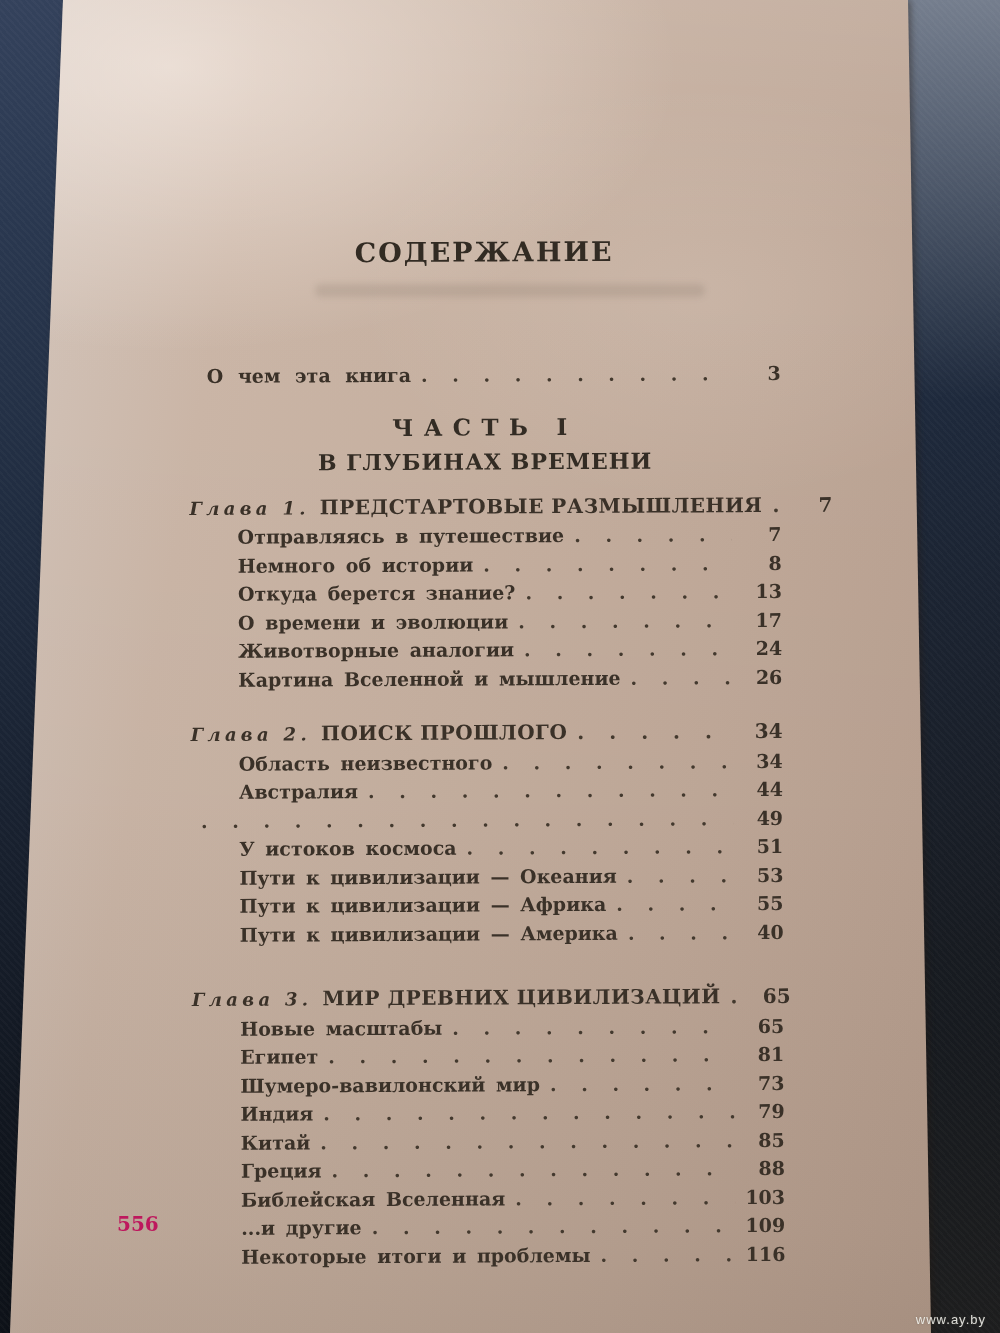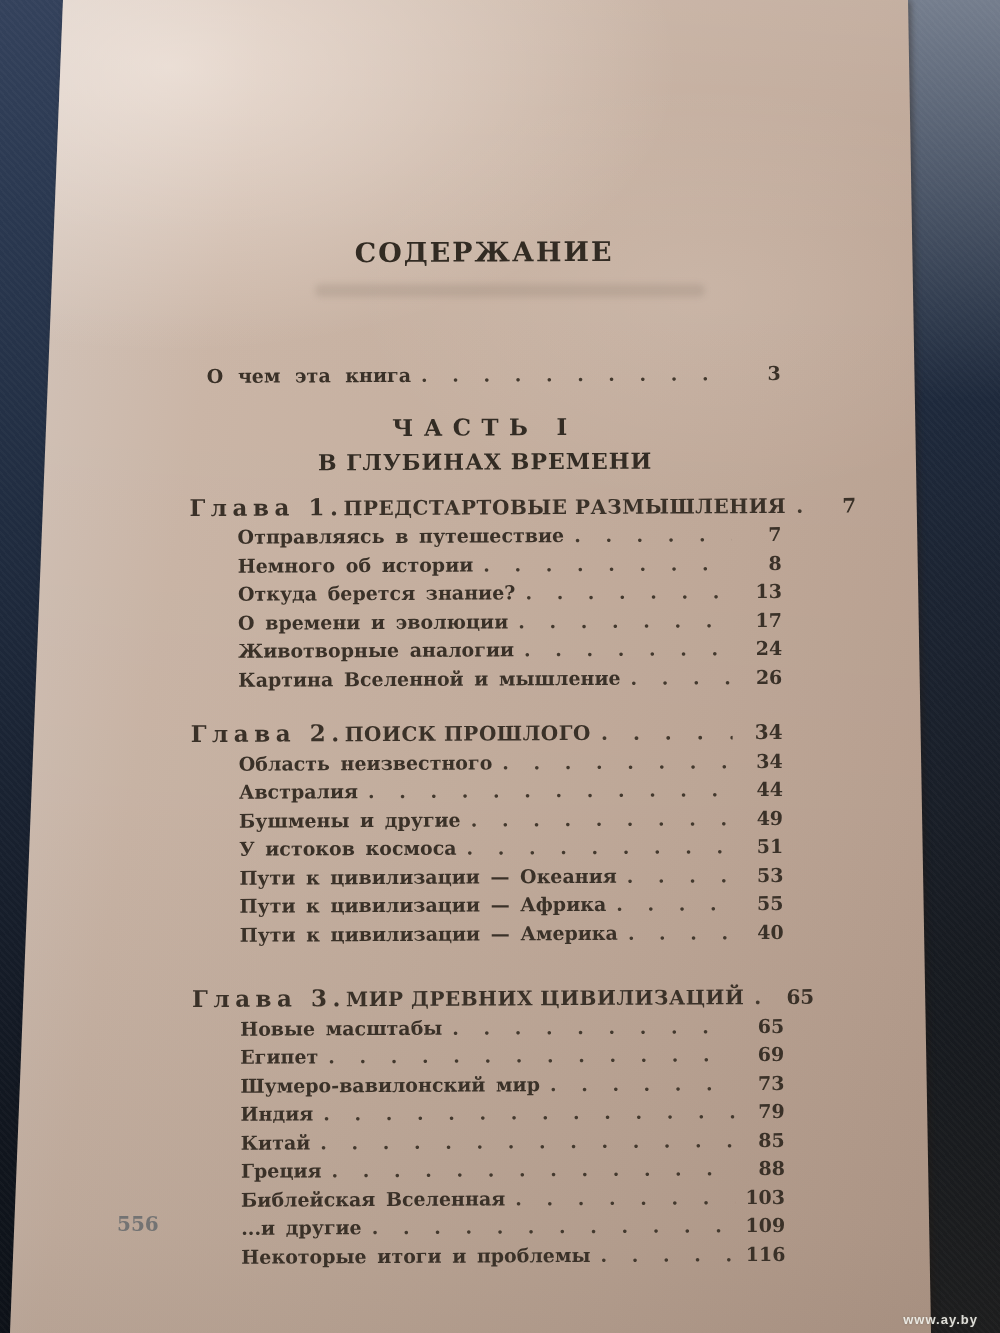--- a/index.html
+++ b/index.html
@@ -59,32 +59,31 @@
   .part-kicker{
     margin-top:24px;text-align:center;font-size:23px;font-weight:700;letter-spacing:0.45em;color:#332c24;
   }
   .part-title{
     margin-top:8px;text-align:center;font-size:22px;font-weight:700;letter-spacing:1px;color:#332c24;
   }
   .chap{margin-top:0;font-size:20px;}
   .chap-1{margin-top:18px;}
   .chap-2{margin-top:26px;}
   .chap-3{margin-top:36px;}
-  .chap-prefix{letter-spacing:0.24em;font-size:23px;white-space:nowrap;}
+  .chap-prefix{letter-spacing:0.24em;margin-right:10px;font-size:18px;white-space:nowrap;font-style:italic;}
   .chap-title{white-space:nowrap;letter-spacing:0.5px;}
   .entry .lbl{padding-left:48px;}
   .folio{
-    position:absolute;left:117px;top:1212px;font-size:20px;font-weight:700;color:#737373;
+    position:absolute;left:117px;top:1212px;font-size:20px;font-weight:700;color:#be185d;
   }
   .watermark{
-    position:absolute;right:22px;bottom:6px;
+    position:absolute;right:14px;bottom:6px;
     font-family:"Liberation Sans","DejaVu Sans",sans-serif;
     font-size:13px;letter-spacing:1px;color:rgba(250,250,244,0.85);
     text-shadow:0 0 2px rgba(96,92,84,0.55);
-    font-weight:bold;
   }
 </style>
 </head>
 <body>
 
 <div class="fabric"></div>
 <div class="under-page"></div>
 <div class="under-page-shade"></div>
 
 <div class="page-wrap">
@@ -153,21 +152,20 @@
     <span class="lbl">Область неизвестного</span>
     <span class="leader">. . . . . . . . . . . . . . . . . . . . . . . . . . . . . . . . . . . . . . . . . . . . . . . . . . . . . . . . . . . . . . . . . . . . . . . . . . . . . . . . . . . . . . . . . .</span>
     <span class="pg">34</span>
   </div>
   <div class="row entry">
     <span class="lbl">Австралия</span>
     <span class="leader">. . . . . . . . . . . . . . . . . . . . . . . . . . . . . . . . . . . . . . . . . . . . . . . . . . . . . . . . . . . . . . . . . . . . . . . . . . . . . . . . . . . . . . . . . .</span>
     <span class="pg">44</span>
   </div>
   <div class="row entry">
-    <span class="lbl">Бушмены и другие</span>
     <span class="leader">. . . . . . . . . . . . . . . . . . . . . . . . . . . . . . . . . . . . . . . . . . . . . . . . . . . . . . . . . . . . . . . . . . . . . . . . . . . . . . . . . . . . . . . . . .</span>
     <span class="pg">49</span>
   </div>
   <div class="row entry">
     <span class="lbl">У истоков космоса</span>
     <span class="leader">. . . . . . . . . . . . . . . . . . . . . . . . . . . . . . . . . . . . . . . . . . . . . . . . . . . . . . . . . . . . . . . . . . . . . . . . . . . . . . . . . . . . . . . . . .</span>
     <span class="pg">51</span>
   </div>
   <div class="row entry">
     <span class="lbl">Пути к цивилизации — Океания</span>
@@ -192,21 +190,21 @@
     <span class="pg">65</span>
   </div>
   <div class="row entry">
     <span class="lbl">Новые масштабы</span>
     <span class="leader">. . . . . . . . . . . . . . . . . . . . . . . . . . . . . . . . . . . . . . . . . . . . . . . . . . . . . . . . . . . . . . . . . . . . . . . . . . . . . . . . . . . . . . . . . .</span>
     <span class="pg">65</span>
   </div>
   <div class="row entry">
     <span class="lbl">Египет</span>
     <span class="leader">. . . . . . . . . . . . . . . . . . . . . . . . . . . . . . . . . . . . . . . . . . . . . . . . . . . . . . . . . . . . . . . . . . . . . . . . . . . . . . . . . . . . . . . . . .</span>
-    <span class="pg">69</span>
+    <span class="pg">81</span>
   </div>
   <div class="row entry">
     <span class="lbl">Шумеро-вавилонский мир</span>
     <span class="leader">. . . . . . . . . . . . . . . . . . . . . . . . . . . . . . . . . . . . . . . . . . . . . . . . . . . . . . . . . . . . . . . . . . . . . . . . . . . . . . . . . . . . . . . . . .</span>
     <span class="pg">73</span>
   </div>
   <div class="row entry">
     <span class="lbl">Индия</span>
     <span class="leader">. . . . . . . . . . . . . . . . . . . . . . . . . . . . . . . . . . . . . . . . . . . . . . . . . . . . . . . . . . . . . . . . . . . . . . . . . . . . . . . . . . . . . . . . . .</span>
     <span class="pg">79</span>

